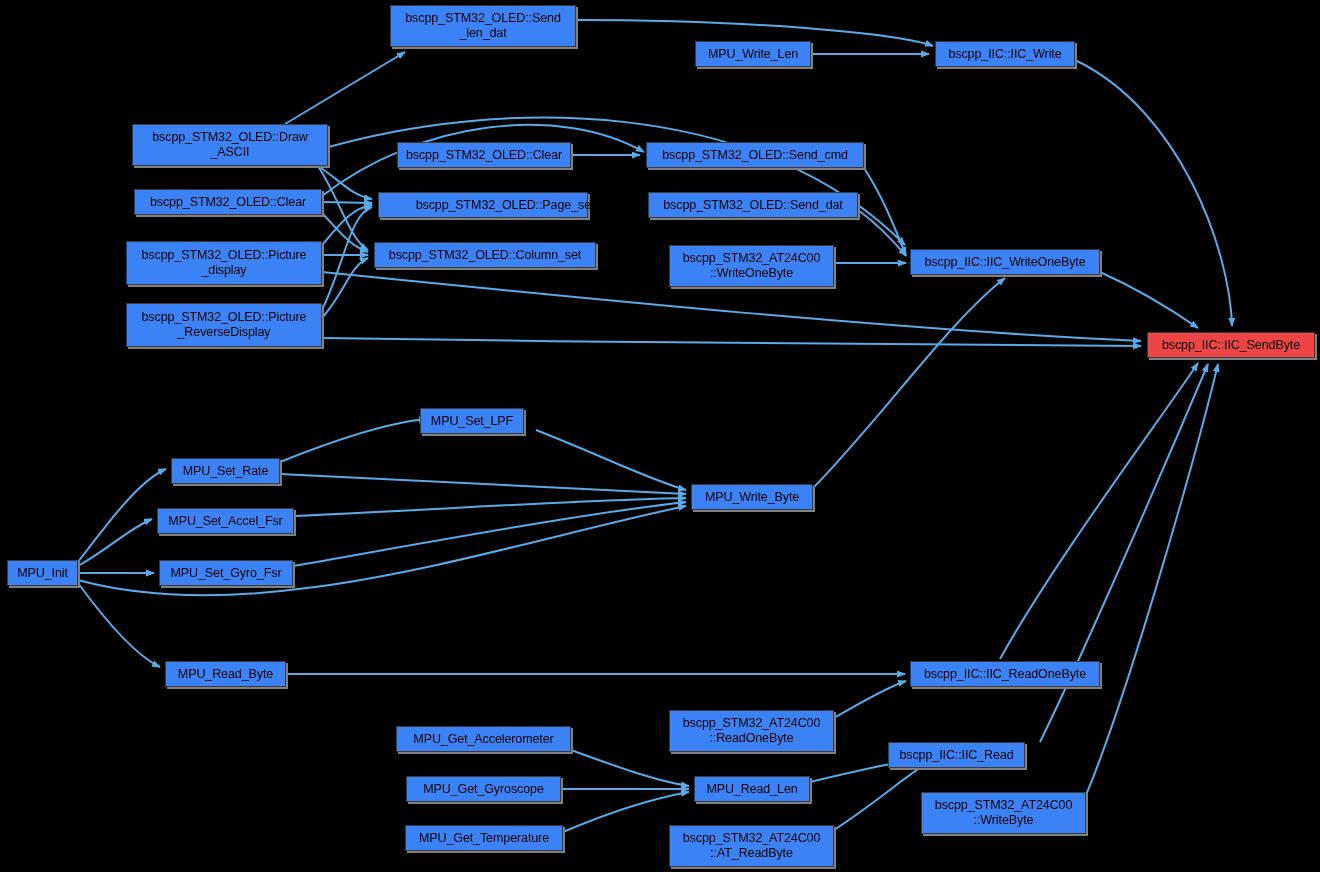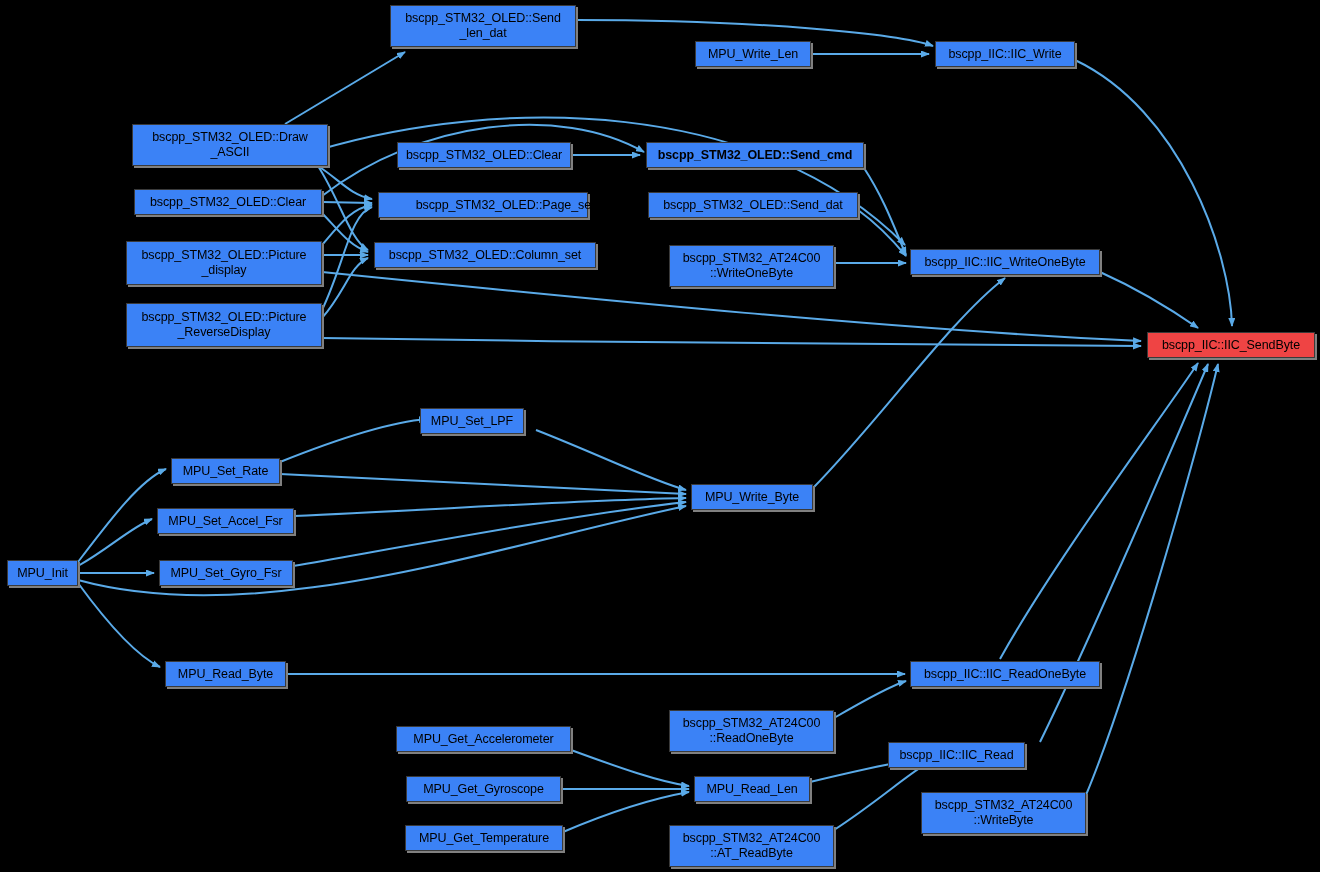--- a/index.html
+++ b/index.html
@@ -69,21 +69,21 @@
       </g>
   </svg>
   <div id="node-layer">
       <div class="node" style="left: 390px; top: 5px; width: 186px; height: 42px;"><span>bscpp_STM32_OLED::Send
 _len_dat</span></div>
       <div class="node" style="left: 695px; top: 41px; width: 116px; height: 26px;"><span>MPU_Write_Len</span></div>
       <div class="node" style="left: 935px; top: 41px; width: 140px; height: 26px;"><span>bscpp_IIC::IIC_Write</span></div>
       <div class="node" style="left: 132px; top: 124px; width: 196px; height: 42px;"><span>bscpp_STM32_OLED::Draw
 _ASCII</span></div>
       <div class="node" style="left: 397px; top: 142px; width: 174px; height: 26px;"><span>bscpp_STM32_OLED::Clear</span></div>
-      <div class="node" style="left: 646px; top: 142px; width: 218px; height: 26px; font-weight: bold;"><span>bscpp_STM32_OLED::Send_cmd</span></div>
+      <div class="node" style="left: 646px; top: 142px; width: 218px; height: 26px;"><span>bscpp_STM32_OLED::Send_cmd</span></div>
       <div class="node" style="left: 134px; top: 189px; width: 188px; height: 26px;"><span>bscpp_STM32_OLED::Clear</span></div>
       <div class="node" style="left: 378px; top: 192px; width: 210px; height: 26px; padding-left: 44px;"><span>bscpp_STM32_OLED::Page_set</span></div>
       <div class="node" style="left: 648px; top: 192px; width: 210px; height: 26px; align-items: center;"><span>bscpp_STM32_OLED::Send_dat</span></div>
       <div class="node" style="left: 126px; top: 241px; width: 196px; height: 44px;"><span>bscpp_STM32_OLED::Picture
 _display</span></div>
       <div class="node" style="left: 374px; top: 242px; width: 222px; height: 26px;"><span>bscpp_STM32_OLED::Column_set</span></div>
       <div class="node" style="left: 669px; top: 245px; width: 165px; height: 42px;"><span>bscpp_STM32_AT24C00
 ::WriteOneByte</span></div>
       <div class="node" style="left: 910px; top: 249px; width: 190px; height: 26px;"><span>bscpp_IIC::IIC_WriteOneByte</span></div>
       <div class="node" style="left: 126px; top: 303px; width: 196px; height: 44px;"><span>bscpp_STM32_OLED::Picture

